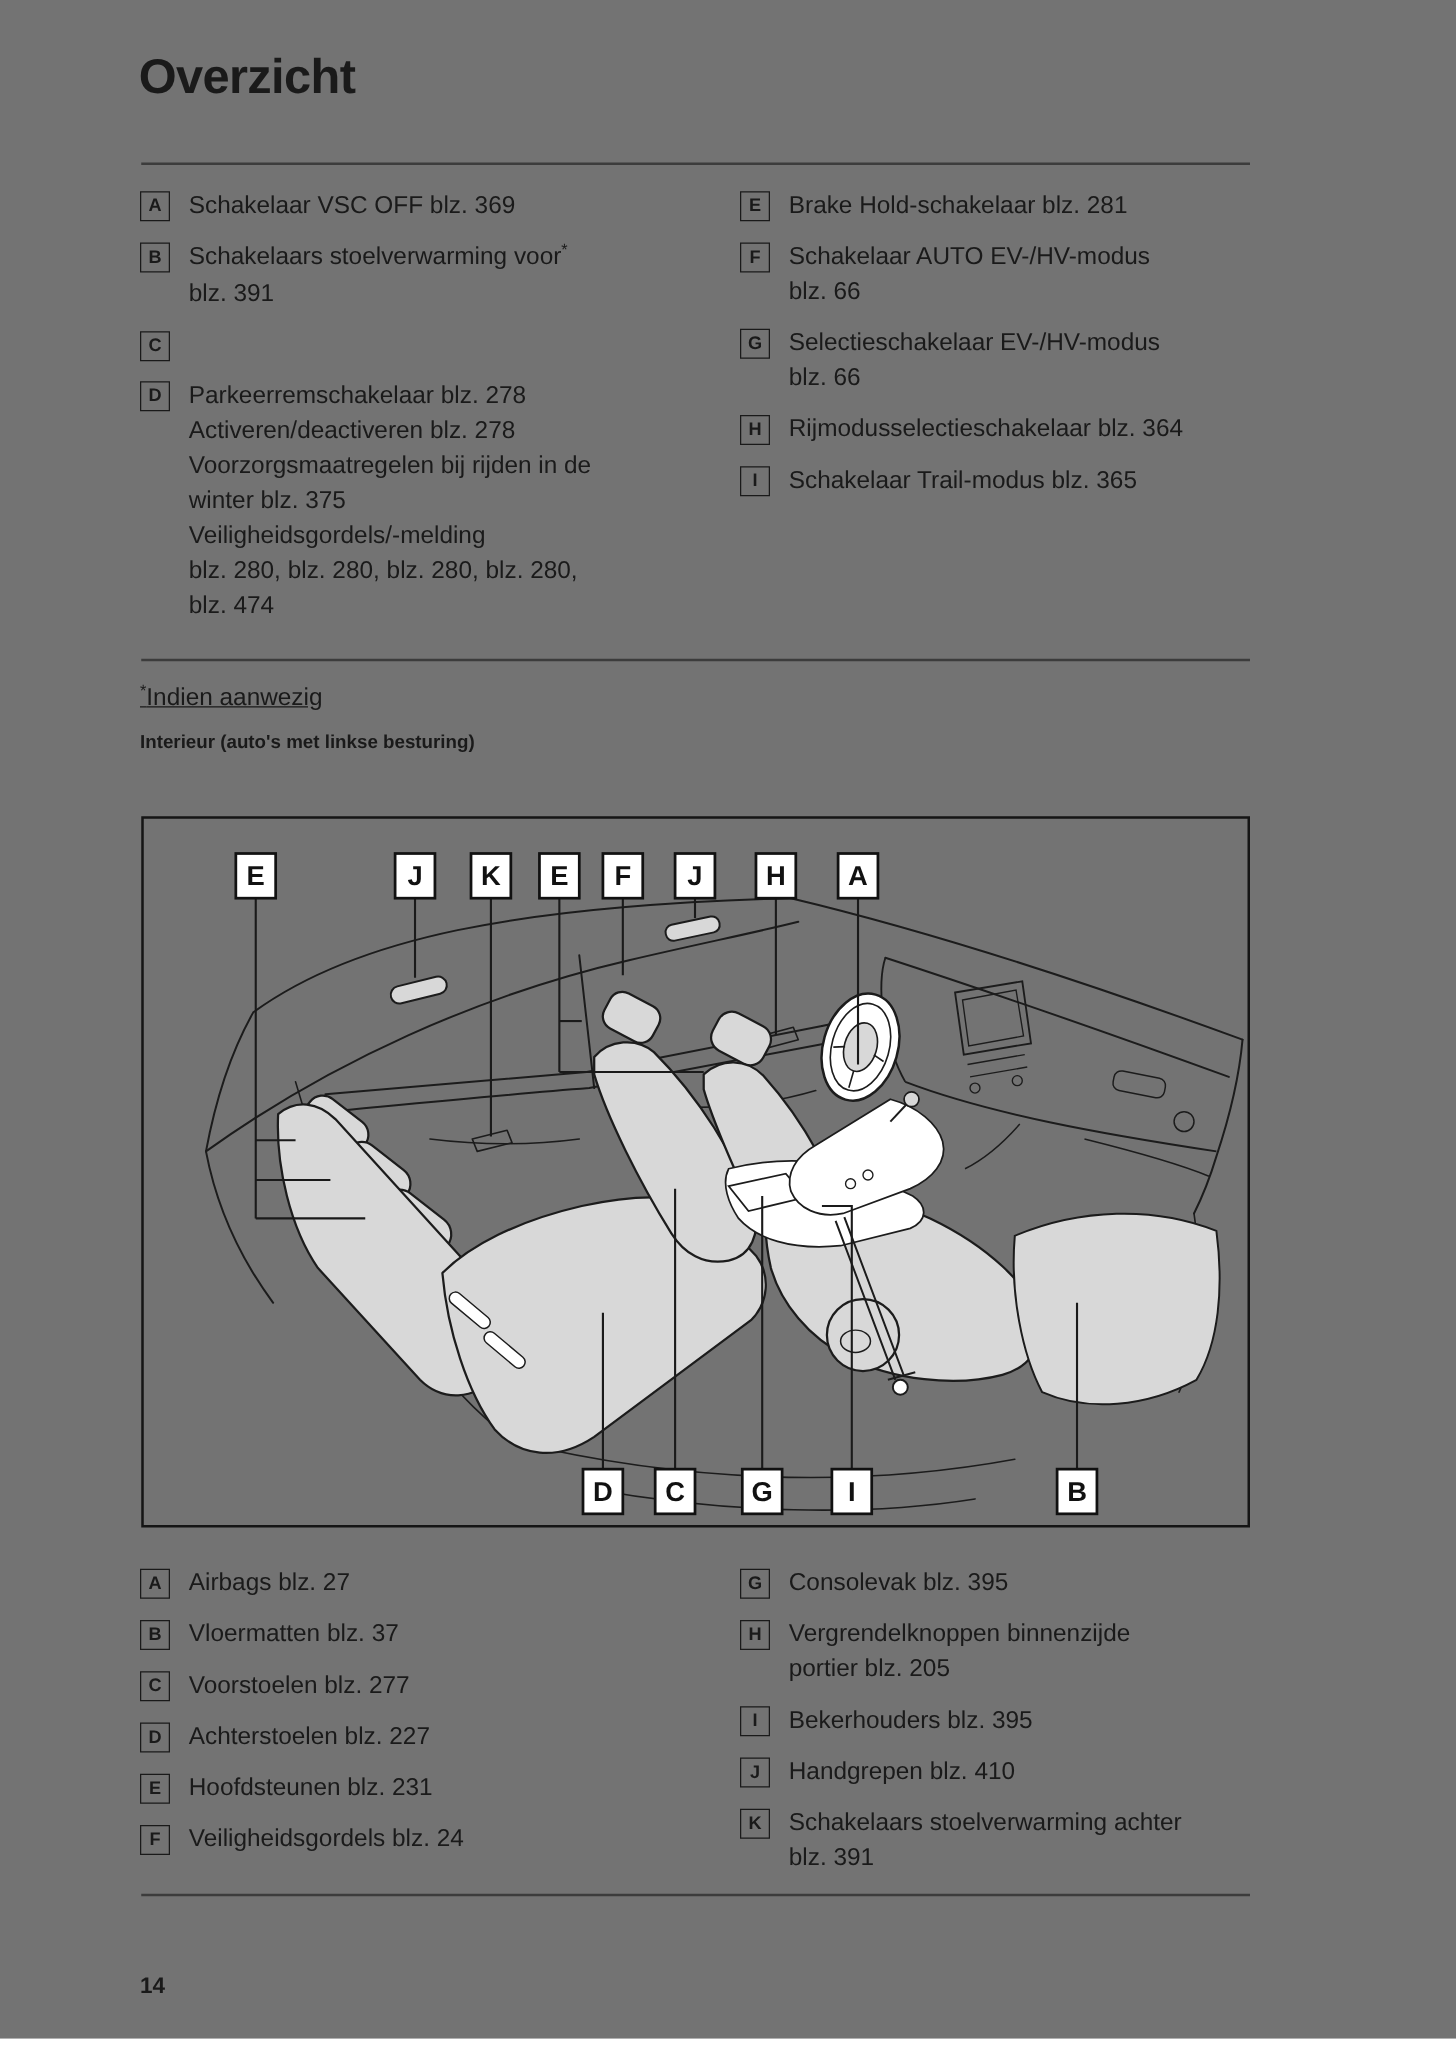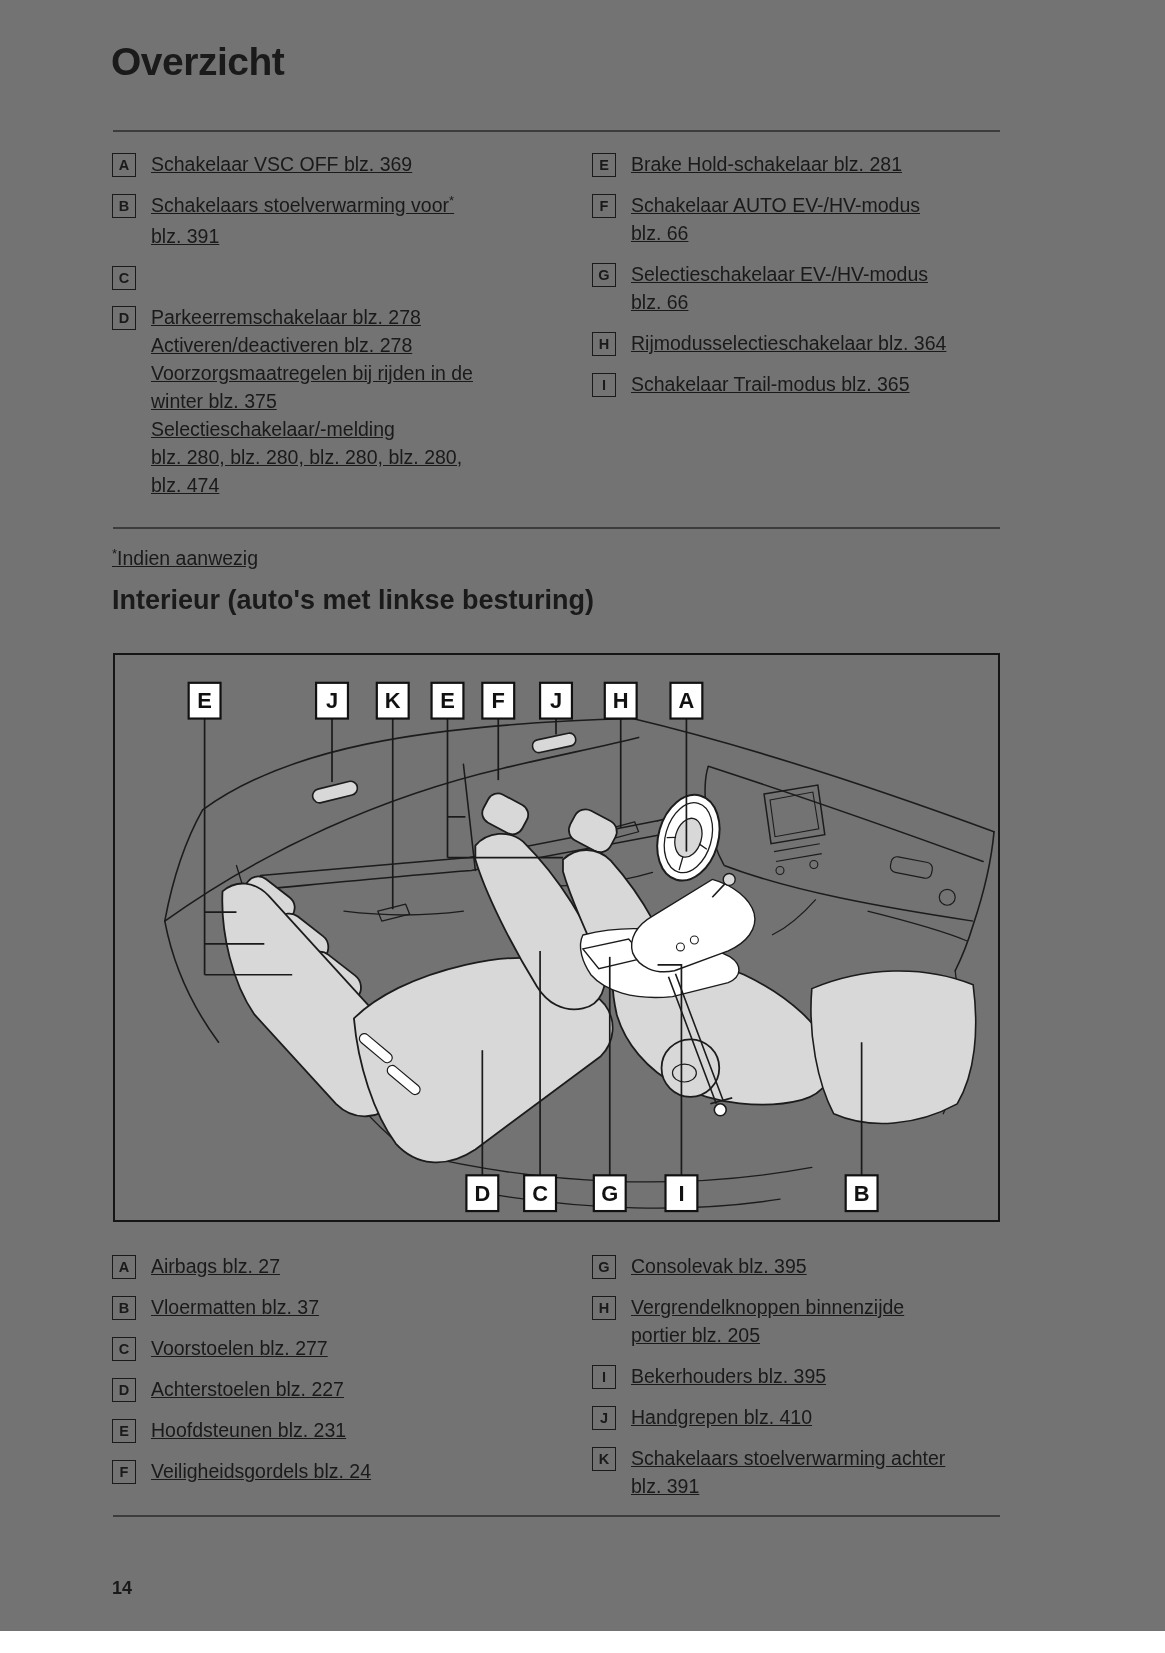--- a/index.html
+++ b/index.html
@@ -13,24 +13,24 @@
   .col-top-left{left:112px;top:150px;width:475px;}
   .col-top-right{left:592px;top:150px;width:420px;}
   .col-bot-left{left:112px;top:1252px;width:475px;}
   .col-bot-right{left:592px;top:1252px;width:420px;}
   .item{display:flex;gap:15px;margin-bottom:13px;font-size:19.5px;line-height:28px;}
   .keybox{
     flex:0 0 auto;width:22px;height:22px;border:1.7px solid #1a1a1a;margin-top:3px;
     display:flex;align-items:center;justify-content:center;
     font-size:14.5px;font-weight:bold;line-height:1;
   }
-  .tline{white-space:nowrap;text-decoration:underline;}
+  .tline{white-space:nowrap;}
   .sup{font-size:13px;position:relative;top:-7px;}
   .footnote{position:absolute;left:112px;top:547px;font-size:19.5px;text-decoration:underline;}
-  .section-heading{position:absolute;left:112px;top:585px;font-size:27px;font-weight:bold;}
+  .section-heading{position:absolute;left:112px;top:585px;font-size:15px;font-weight:bold;}
   .diagram{position:absolute;left:113px;top:653px;width:887px;height:569px;border:2px solid #151515;box-sizing:border-box;}
   .diagram svg{position:absolute;left:0;top:0;width:100%;height:100%;}
   svg text.lbl{font-family:"Liberation Sans",sans-serif;font-weight:bold;font-size:22px;fill:#111;}
   .page-number{position:absolute;left:112px;top:1578px;font-size:18px;font-weight:bold;}
 </style>
 </head>
 <body>
 
 <div class="page">
 
@@ -55,21 +55,21 @@
       <div class="item">
         <div class="keybox">C</div>
       </div>
       <div class="item">
         <div class="keybox">D</div>
         <div class="itext">
           <div class="tline">Parkeerremschakelaar blz. 278</div>
           <div class="tline">Activeren/deactiveren blz. 278</div>
           <div class="tline">Voorzorgsmaatregelen bij rijden in de</div>
           <div class="tline">winter blz. 375</div>
-          <div class="tline">Selectieschakelaar/-melding</div>
+          <div class="tline">Veiligheidsgordels/-melding</div>
           <div class="tline">blz. 280, blz. 280, blz. 280, blz. 280,</div>
           <div class="tline">blz. 474</div>
         </div>
       </div>
     </div>
   <div class="col col-top-right">
       <div class="item">
         <div class="keybox">E</div>
         <div class="itext">
           <div class="tline">Brake Hold-schakelaar blz. 281</div>

